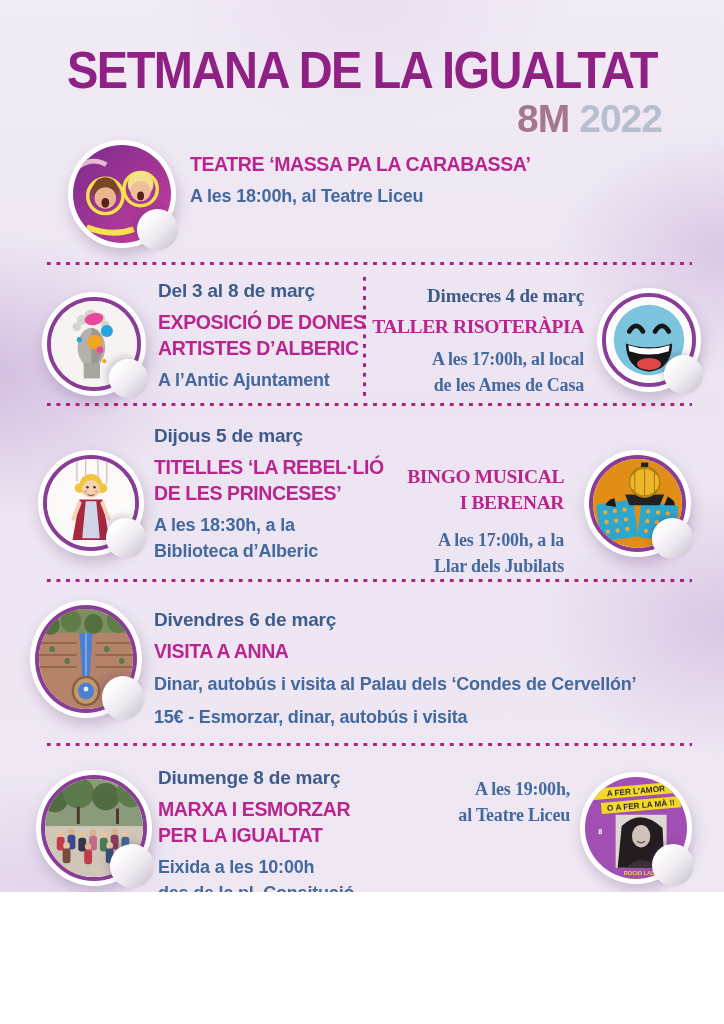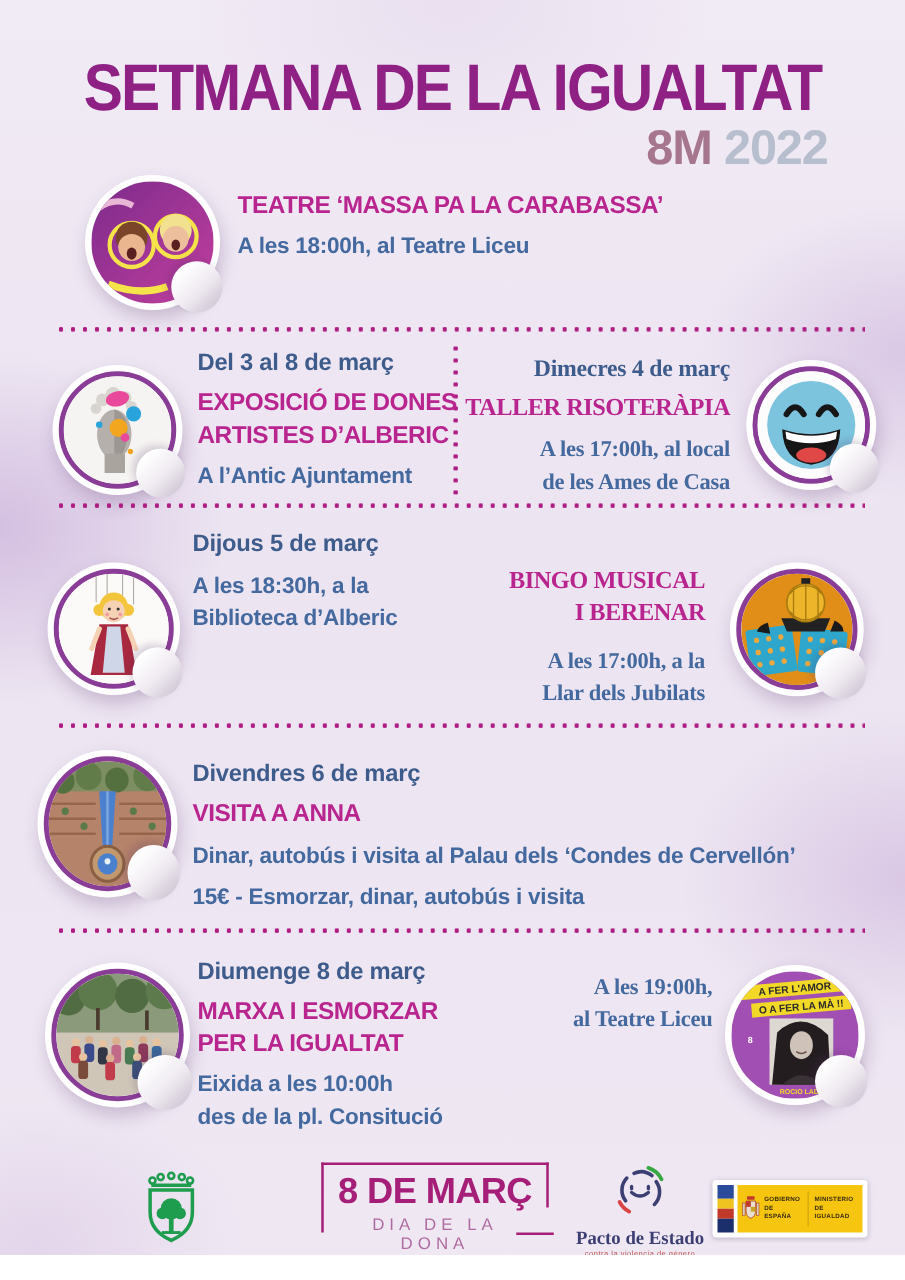--- a/index.html
+++ b/index.html
@@ -1,16 +1,16 @@
 <!DOCTYPE html>
 <html><head>
 <meta charset="utf-8">
 <style>
   html,body{margin:0;padding:0;background:#fff;}
-  .poster{position:relative;width:724px;height:1004px;overflow:hidden;
+  .poster{position:relative;width:724px;height:892px;overflow:hidden;
     font-family:"Liberation Sans",sans-serif;
     background:
       radial-gradient(ellipse 260px 200px at 0% 42%, rgba(172,130,198,.38), transparent 70%),
       radial-gradient(ellipse 240px 170px at 100% 28%, rgba(172,130,198,.30), transparent 70%),
       radial-gradient(ellipse 260px 190px at 100% 70%, rgba(172,130,198,.30), transparent 70%),
       radial-gradient(ellipse 240px 160px at 4% 99%, rgba(185,145,205,.22), transparent 70%),
       radial-gradient(ellipse 300px 180px at 50% 0%, rgba(200,170,215,.18), transparent 70%),
       linear-gradient(180deg,#f1ebf5 0%,#ece4f1 45%,#efe8f3 100%);}
   
   .main-title{position:absolute;left:0;right:0;top:46px;text-align:center;
@@ -183,26 +183,28 @@
         <path d="M37 46 L63 46 L71 92 L29 92 Z" fill="#a8283f"></path>
         <path d="M44 48 L56 48 L60 90 L40 90 Z" fill="#cfd6e8"></path>
         <line x1="37" y1="50" x2="30" y2="68" stroke="#f6d2b4" stroke-width="4.5" stroke-linecap="round"></line>
         <line x1="63" y1="50" x2="70" y2="68" stroke="#f6d2b4" stroke-width="4.5" stroke-linecap="round"></line>
       </svg>
     </div>
     <div class="peel"></div>
   </div>
   <div class="ev" style="left:154px;top:424px;width:240px;">
     <div class="date">Dijous 5 de març</div>
+    <div class="title pre">TITELLES ‘LA REBEL·LIÓ
+DE LES PRINCESES’</div>
     <div class="details pre">A les 18:30h, a la
 Biblioteca d’Alberic</div>
   </div>
 
   <div class="ev right-al" style="right:160px;top:448px;width:230px;">
-    <div class="title pre" style="margin-top:4px;">BINGO MUSICAL
+    <div class="title pre" style="margin-top:16px;">BINGO MUSICAL
 I BERENAR</div>
     <div class="details pre" style="margin-top:10px;">A les 17:00h, a la
 Llar dels Jubilats</div>
   </div>
   <div class="sticker ringed" style="left:584px;top:450px;width:107px;height:107px;">
     <div class="inner">
       <svg viewBox="0 0 100 100" preserveAspectRatio="none">
         <rect width="100" height="100" fill="#e08e18"></rect>
         <g transform="rotate(-8 28 68)">
           <rect x="6" y="48" width="42" height="42" rx="3" fill="#2fa7cc"></rect>

